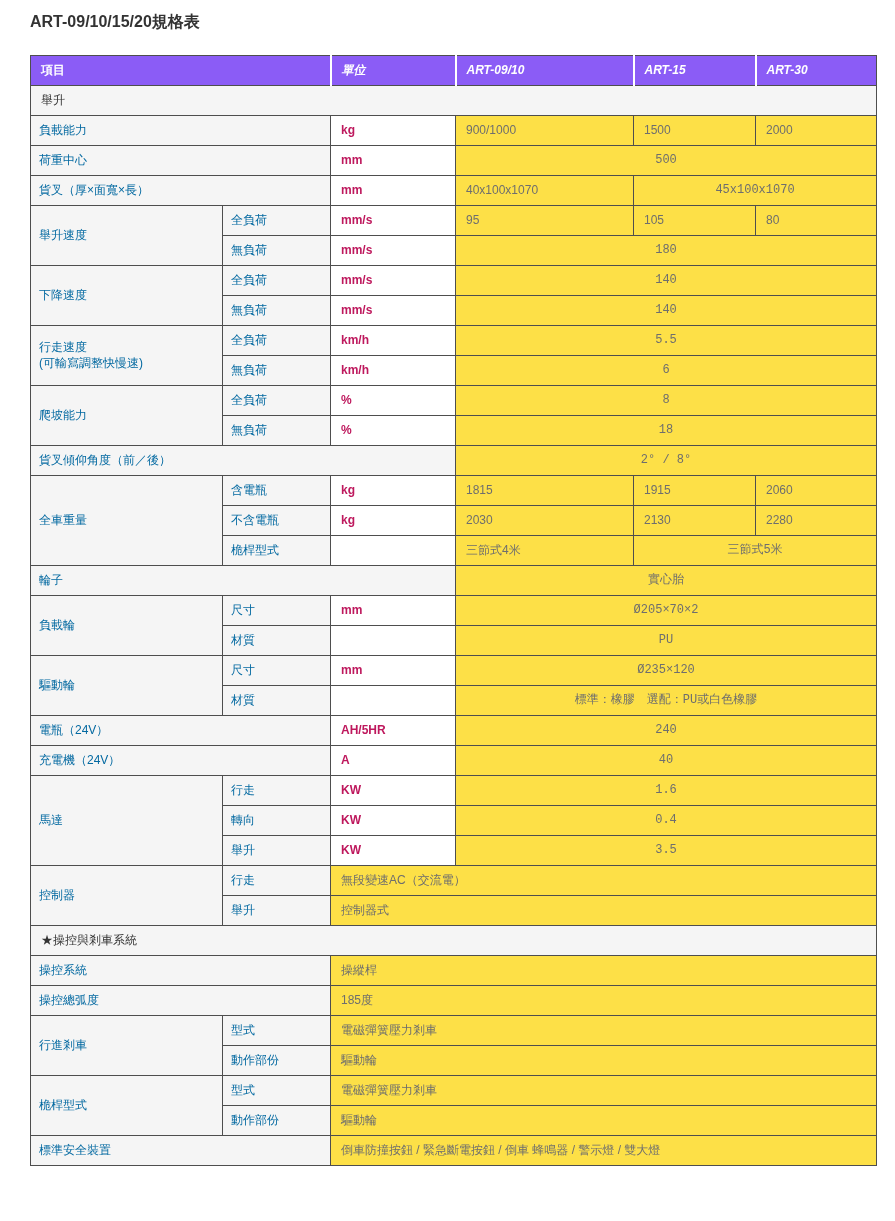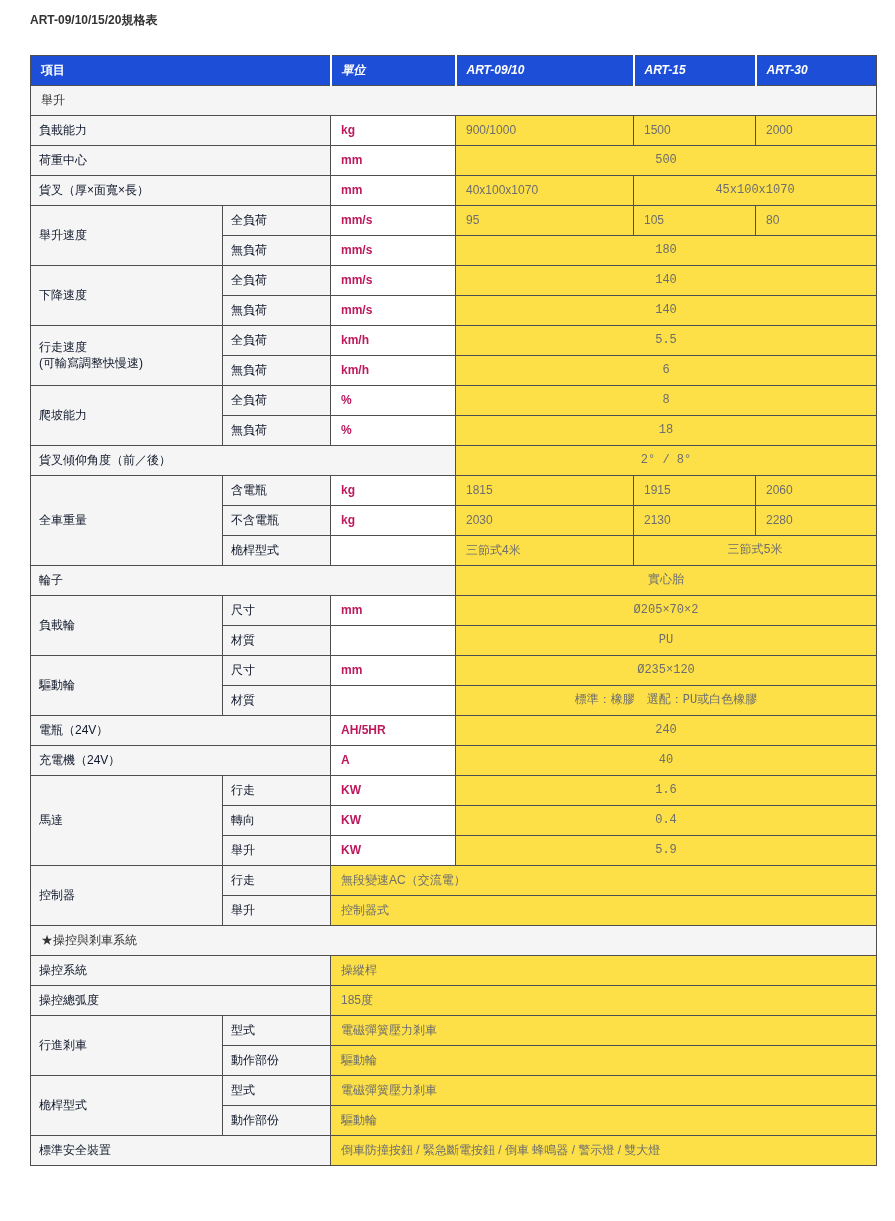--- a/index.html
+++ b/index.html
@@ -13,21 +13,21 @@
     width: 895px;
     height: 1221px;
     background: #ffffff;
     overflow: hidden;
   }
   .title {
     position: absolute;
     left: 30px;
     top: 12px;
     margin: 0;
-    font-size: 12px;
+    font-size: 16px;
     font-weight: 700;
     color: #333333;
   }
   table.spec {
     position: absolute;
     left: 30px;
     top: 55px;
     width: 846px;
     border-collapse: collapse;
     table-layout: fixed;
@@ -36,38 +36,38 @@
   .spec th, .spec td {
     border: 1px solid #4e4e4e;
     height: 30px;
     padding: 2px 10px;
     box-sizing: border-box;
     vertical-align: middle;
     line-height: 1.3;
     overflow: hidden;
   }
   .spec thead th {
-    background: #1d4ed8;
+    background: #8b5cf6;
     color: #ffffff;
     font-weight: 700;
     text-align: left;
     font-size: 12px;
   }
   .spec thead th + th {
     border-left: 2px solid #ffffff;
     font-style: italic;
   }
   td.section {
     background: #f5f5f5;
     color: #333333;
     text-align: left;
   }
   td.label, td.sub {
     background: #f5f5f5;
-    color: #0f172a;
+    color: #0369a1;
     text-align: left;
     white-space: pre-line;
     padding-left: 8px;
   }
   td.unit {
     background: #ffffff;
     color: #be185d;
     font-weight: 700;
     text-align: left;
   }
@@ -239,21 +239,21 @@
           <td class="value a-center" colspan="3">1.6</td>
         </tr>
         <tr>
           <td class="sub a-left">轉向</td>
           <td class="unit a-left">KW</td>
           <td class="value a-center" colspan="3">0.4</td>
         </tr>
         <tr>
           <td class="sub a-left">舉升</td>
           <td class="unit a-left">KW</td>
-          <td class="value a-center" colspan="3">5.9</td>
+          <td class="value a-center" colspan="3">3.5</td>
         </tr>
         <tr>
           <td class="label a-left" rowspan="2">控制器</td>
           <td class="sub a-left">行走</td>
           <td class="value a-left" colspan="4">無段變速AC（交流電）</td>
         </tr>
         <tr>
           <td class="sub a-left">舉升</td>
           <td class="value a-left" colspan="4">控制器式</td>
         </tr>

